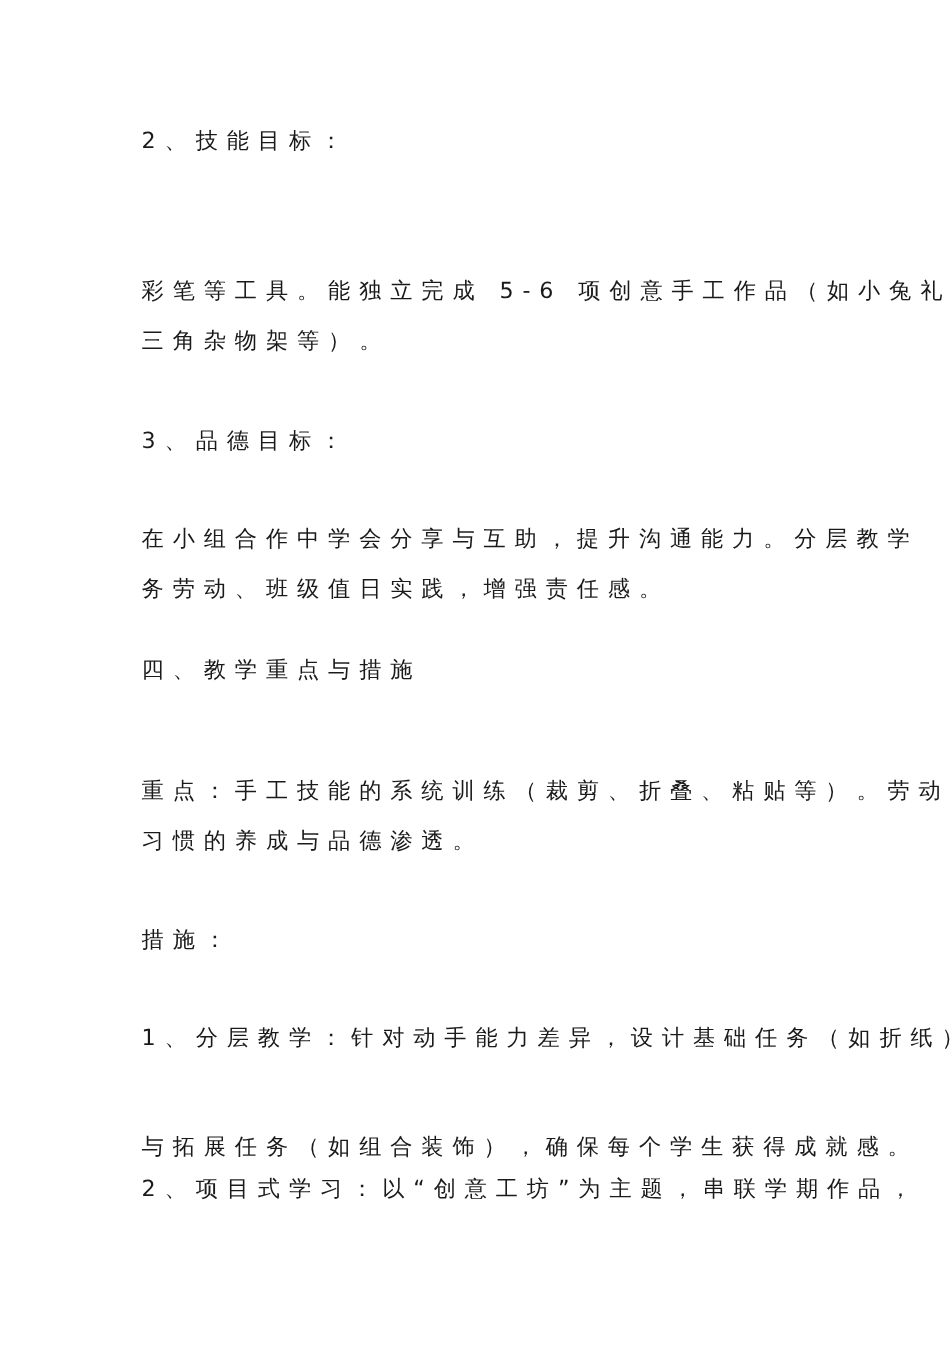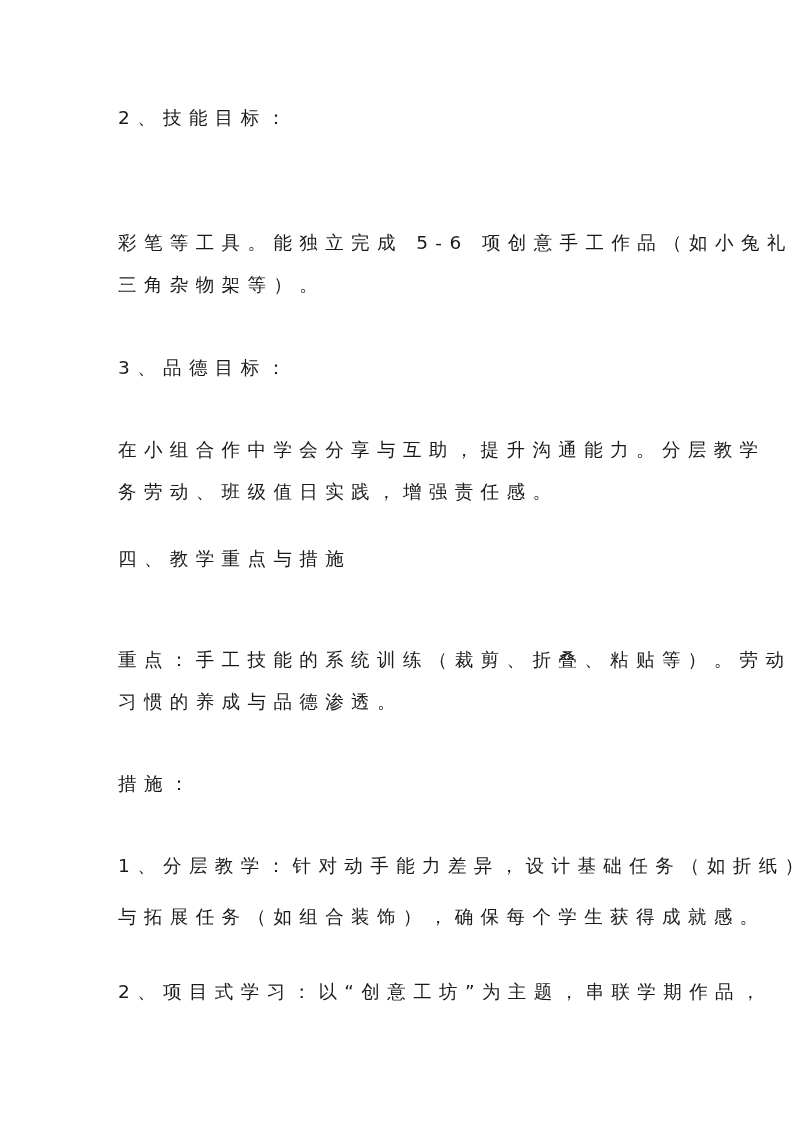--- a/index.html
+++ b/index.html
@@ -49,17 +49,17 @@
   <div class="line" style="top:479px;">务劳动、班级值日实践，增强责任感。</div>
 
   <div class="line" style="top:546px;">四、教学重点与措施</div>
 
   <div class="line" style="top:647px;">重点：手工技能的系统训练（裁剪、折叠、粘贴等）。劳动</div>
   <div class="line" style="top:689px;">习惯的养成与品德渗透。</div>
 
   <div class="line" style="top:771px;">措施：</div>
 
   <div class="line" style="top:853px;">1、分层教学：针对动手能力差异，设计基础任务（如折纸）</div>
-  <div class="line" style="top:904px;">与拓展任务（如组合装饰），确保每个学生获得成就感。</div>
+  <div class="line" style="top:944px;">与拓展任务（如组合装饰），确保每个学生获得成就感。</div>
 
   <div class="line" style="top:979px;">2、项目式学习：以“创意工坊”为主题，串联学期作品，</div>
 
 </div>
 
 </body></html>

